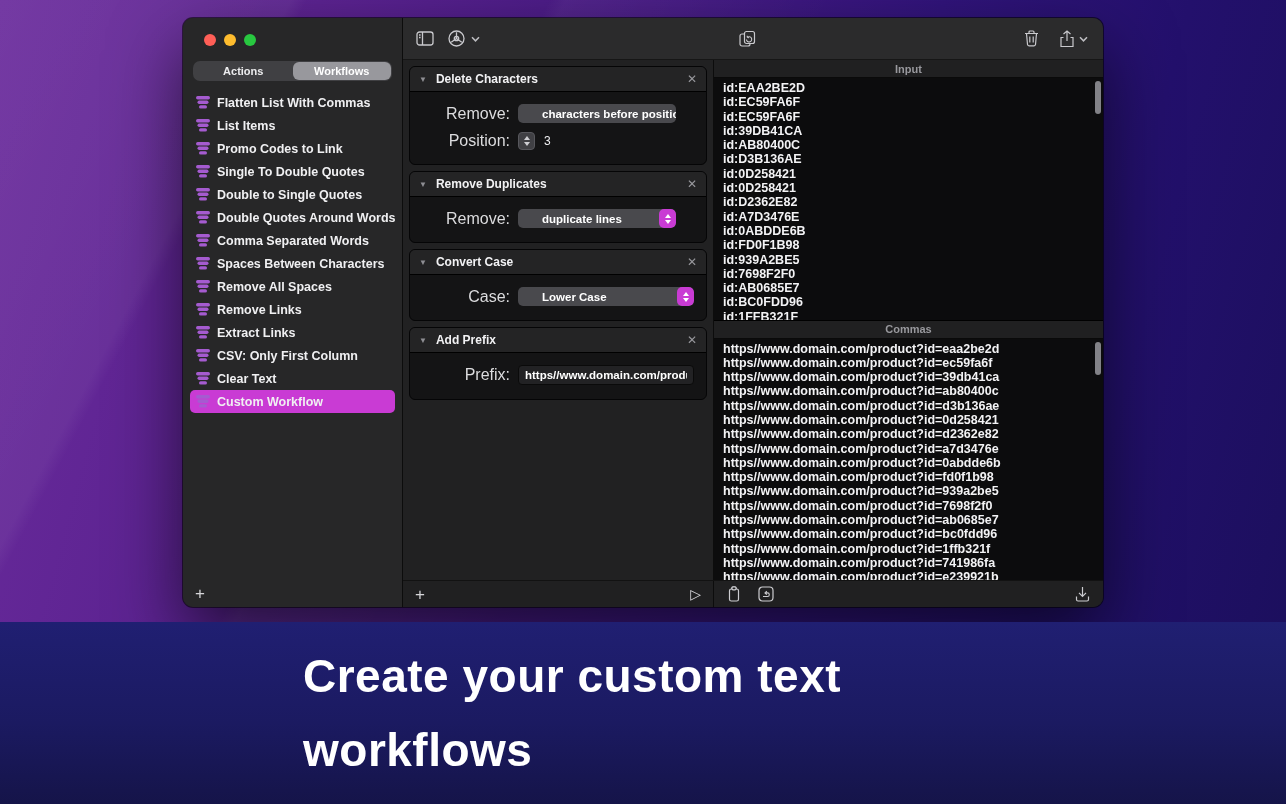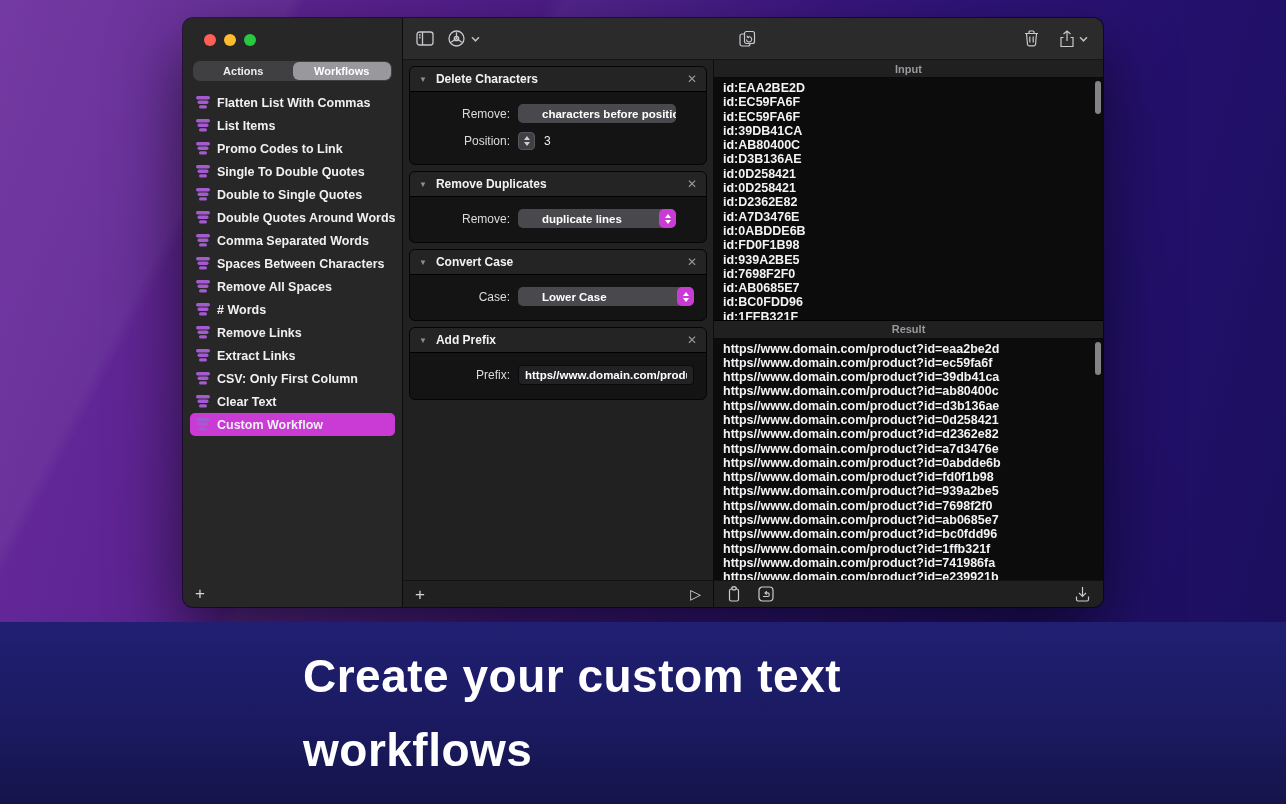--- a/index.html
+++ b/index.html
@@ -58,21 +58,21 @@
     padding:6px 6px 0 6px; overflow:hidden; }
   .card { background:#141415; border:1px solid #050506; border-radius:6px; margin-bottom:6px; overflow:hidden; }
   .card-header { height:25px; background:#242425; border-bottom:1px solid #000;
     display:flex; align-items:center; padding:0 9px; gap:9px; }
   .disclosure { color:#8e8e93; font-size:8px; }
   .card-title { color:#f2f2f4; font-size:12px; font-weight:700; flex:1; }
   .card-close { color:#98989d; font-size:12px; }
   .card-body { padding:12px 12px 14px 0; display:flex; flex-direction:column; gap:9px; }
   .crow { display:flex; align-items:center; }
   .crow-label { width:100px; flex:0 0 auto; text-align:right; margin-right:8px;
-    color:#dcdcde; font-size:12px; }
+    color:#dcdcde; font-size:16px; }
   .dropdown { height:19px; background:#49494d; border-radius:5px; display:flex;
     align-items:center; overflow:hidden; }
   .dd-text { color:#ffffff; font-size:11.5px; font-weight:600; padding:0 6px 0 24px; flex:1; white-space:nowrap; }
   .dd-caps { width:17px; height:19px; border-radius:5px; display:flex; flex-direction:column;
     align-items:center; justify-content:center; gap:2px; }
   .tri-up { width:0; height:0; border-left:3.5px solid transparent; border-right:3.5px solid transparent; border-bottom:4px solid #fff; }
   .tri-dn { width:0; height:0; border-left:3.5px solid transparent; border-right:3.5px solid transparent; border-top:4px solid #fff; }
   .stepper { width:17px; height:18px; background:#404044; border:1px solid #57575c; border-radius:4px;
     display:flex; flex-direction:column; align-items:center; justify-content:center; gap:2px; }
   .stepper .tri-up { border-bottom-color:#cfcfd3; }
@@ -205,30 +205,20 @@
         </div>
         <div class="wf-item">
           <span class="wf-icon">
             <svg width="14" height="13" viewBox="0 0 14 13" fill="#a55bd0">
               <rect x="0" y="0" width="14" height="3.4" rx="1.7"></rect>
               <rect x="1.5" y="4.6" width="11" height="3.4" rx="1.7"></rect>
               <rect x="3" y="9.2" width="8" height="3.4" rx="1.7"></rect>
             </svg>
           </span>
           <span>Remove All Spaces</span>
-        </div>
-        <div class="wf-item">
-          <span class="wf-icon">
-            <svg width="14" height="13" viewBox="0 0 14 13" fill="#a55bd0">
-              <rect x="0" y="0" width="14" height="3.4" rx="1.7"></rect>
-              <rect x="1.5" y="4.6" width="11" height="3.4" rx="1.7"></rect>
-              <rect x="3" y="9.2" width="8" height="3.4" rx="1.7"></rect>
-            </svg>
-          </span>
-          <span># Words</span>
         </div>
         <div class="wf-item">
           <span class="wf-icon">
             <svg width="14" height="13" viewBox="0 0 14 13" fill="#a55bd0">
               <rect x="0" y="0" width="14" height="3.4" rx="1.7"></rect>
               <rect x="1.5" y="4.6" width="11" height="3.4" rx="1.7"></rect>
               <rect x="3" y="9.2" width="8" height="3.4" rx="1.7"></rect>
             </svg>
           </span>
           <span>Remove Links</span>
@@ -423,21 +413,21 @@
             <div class="io-line">id:A7D3476E</div>
             <div class="io-line">id:0ABDDE6B</div>
             <div class="io-line">id:FD0F1B98</div>
             <div class="io-line">id:939A2BE5</div>
             <div class="io-line">id:7698F2F0</div>
             <div class="io-line">id:AB0685E7</div>
             <div class="io-line">id:BC0FDD96</div>
             <div class="io-line">id:1FFB321F</div>
           </div>
         <div class="io-divider"></div>
-        <div class="io-header">Result</div>
+        <div class="io-header">Commas</div>
         <div class="io-area" id="result-area">
           <div class="scroll-thumb"></div>
         <div class="io-line">https//www.domain.com/product?id=eaa2be2d</div>
             <div class="io-line">https//www.domain.com/product?id=ec59fa6f</div>
             <div class="io-line">https//www.domain.com/product?id=39db41ca</div>
             <div class="io-line">https//www.domain.com/product?id=ab80400c</div>
             <div class="io-line">https//www.domain.com/product?id=d3b136ae</div>
             <div class="io-line">https//www.domain.com/product?id=0d258421</div>
             <div class="io-line">https//www.domain.com/product?id=d2362e82</div>
             <div class="io-line">https//www.domain.com/product?id=a7d3476e</div>

